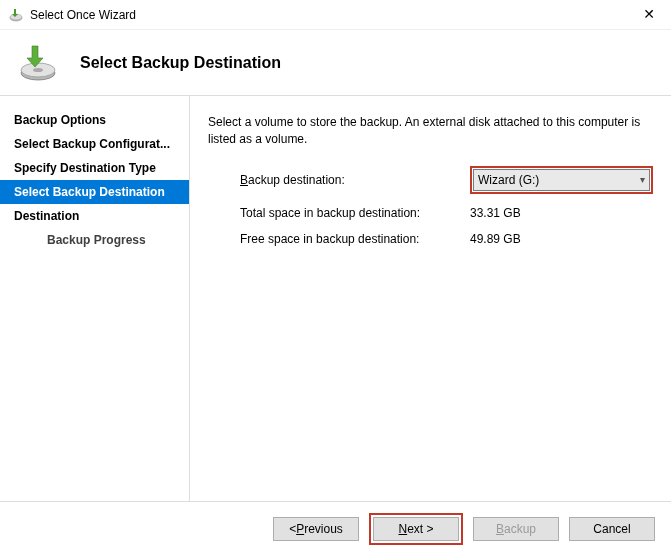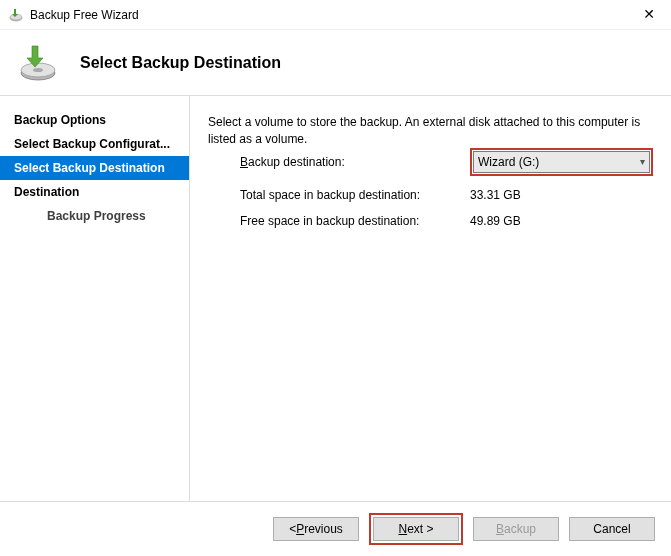--- a/index.html
+++ b/index.html
@@ -87,20 +87,21 @@
 .sidebar-item.disabled {
   color: #404040;
   padding-left: 47px;
 }
 .content {
   flex: 1;
   padding: 18px 18px 0 18px;
   font-size: 12px;
 }
 .desc {
+  margin-bottom: 18px;
   line-height: 1.4;
 }
 .row {
   display: flex;
   align-items: center;
   margin-bottom: 12px;
 }
 .row-label {
   width: 230px;
   margin-left: 32px;
@@ -168,40 +169,41 @@
 <div class="window">
 
   <div class="titlebar">
     <span class="title-icon">
       <svg viewBox="0 0 16 16" width="16" height="16">
         <ellipse cx="8" cy="11" rx="6" ry="3" fill="#bbb" stroke="#888" stroke-width="0.5"></ellipse>
         <ellipse cx="8" cy="10" rx="6" ry="3" fill="#ddd" stroke="#999" stroke-width="0.5"></ellipse>
         <path d="M6 2 L6 7 L4 7 L7 10 L10 7 L8 7 L8 2 Z" fill="#4a9b2e"></path>
       </svg>
     </span>
-    <span class="title-text">Backup Free Wizard</span>
+    <span class="title-text">Select Once Wizard</span>
     <span class="close-btn">✕</span>
   </div>
 
   <div class="header">
     <span class="header-icon">
       <svg viewBox="0 0 40 40" width="40" height="40">
         <ellipse cx="20" cy="30" rx="17" ry="7" fill="#b8b8b8" stroke="#777" stroke-width="0.8"></ellipse>
         <ellipse cx="20" cy="27" rx="17" ry="7" fill="#e2e2e2" stroke="#999" stroke-width="0.8"></ellipse>
         <ellipse cx="20" cy="27" rx="5" ry="2" fill="#aaa"></ellipse>
         <path d="M14 3 L14 15 L9 15 L17 24 L25 15 L20 15 L20 3 Z" fill="#5fb03a" stroke="#3e7a25" stroke-width="0.6"></path>
       </svg>
     </span>
     <div class="header-title">Select Backup Destination</div>
   </div>
 
   <div class="body">
     <div class="sidebar">
       <div class="sidebar-item">Backup Options</div>
       <div class="sidebar-item">Select Backup Configurat...</div>
+      <div class="sidebar-item">Specify Destination Type</div>
       <div class="sidebar-item active">Select Backup Destination</div>
       <div class="sidebar-item">Destination</div>
       <div class="sidebar-item disabled">Backup Progress</div>
     </div>
 
     <div class="content">
       <div class="desc">Select a volume to store the backup. An external disk attached to this computer is listed as a volume.</div>
 
       <div class="row">
         <div class="row-label"><span class="underline">B</span><span>ackup destination:</span></div>

